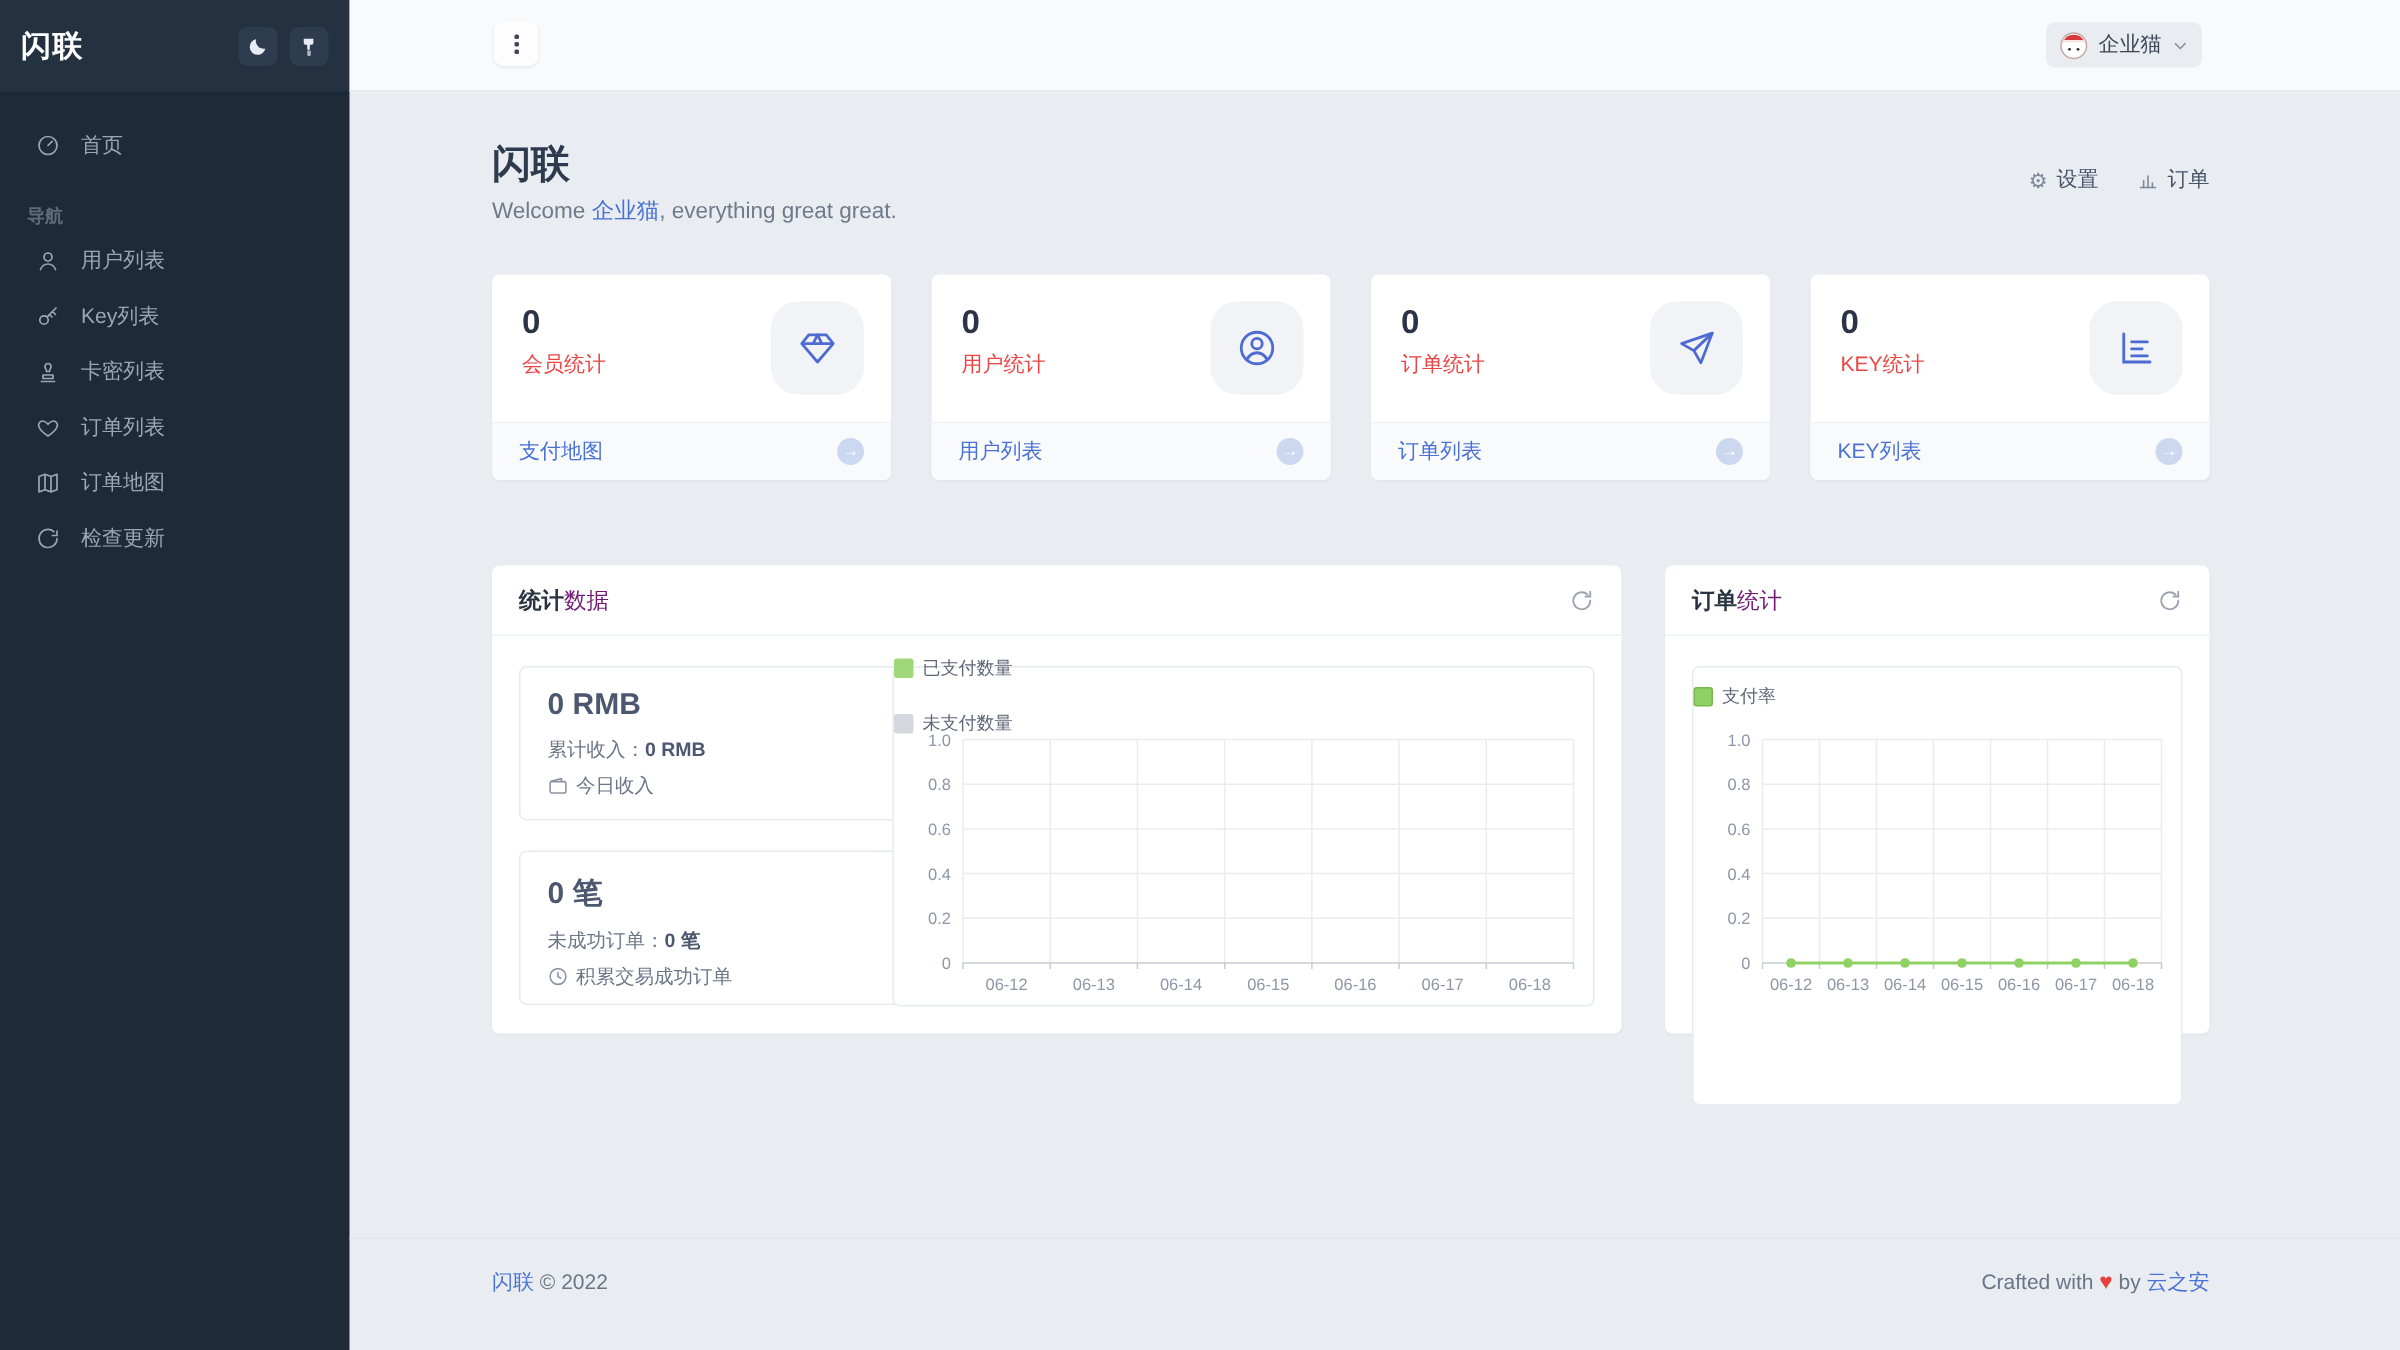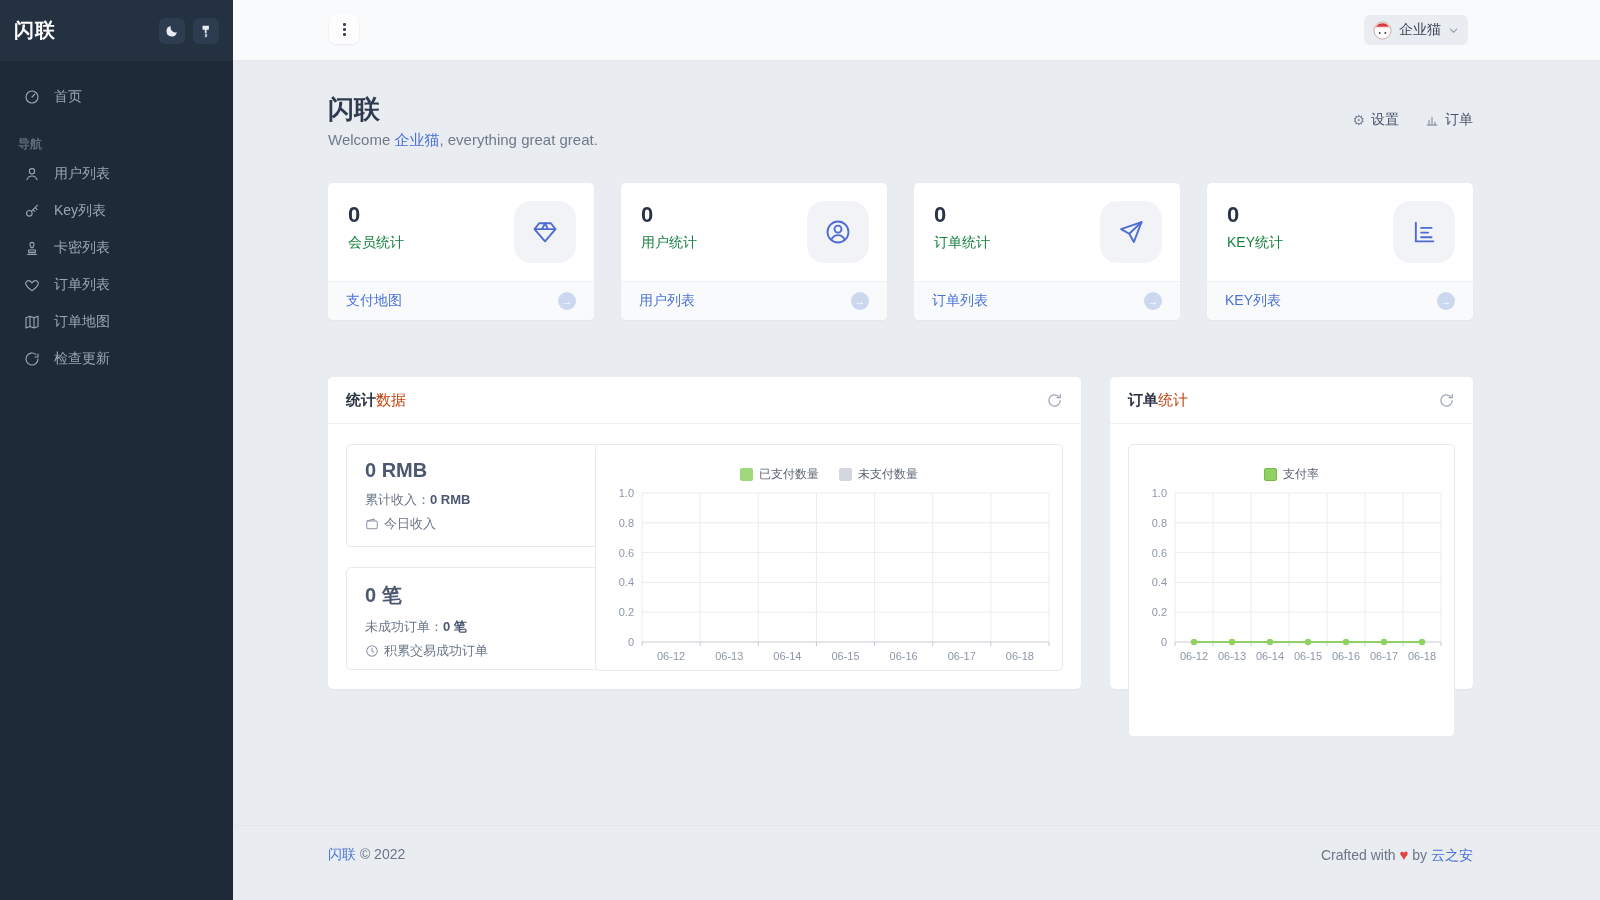--- a/index.html
+++ b/index.html
@@ -26,44 +26,44 @@
   .page-title{position:absolute;left:328px;top:92px;font-size:26px;font-weight:700;color:#2e3a4e;}
   .welcome{position:absolute;left:328px;top:131px;font-size:15px;color:#6f7a8a;}
   .link{color:#4a72d6;text-decoration:none;cursor:pointer;}
   .head-actions{position:absolute;top:111px;right:127px;display:flex;gap:26px;font-size:14px;color:#49536a;}
   .head-action{display:flex;align-items:center;gap:6px;cursor:pointer;}
   .head-action .ga{color:#7c8798;}
   
   .stat-card{position:absolute;top:183px;width:266px;height:137px;background:#fff;border-radius:5px;box-shadow:0 1px 2px rgba(30,40,60,.04);}
   .sc-body{position:relative;height:99px;padding:20px 20px 0;}
   .sc-value{font-size:22px;font-weight:700;color:#2b3346;line-height:1.1;}
-  .sc-label{margin-top:7px;font-size:14px;color:#15803d;}
+  .sc-label{margin-top:7px;font-size:14px;color:#ef4444;}
   .sc-icon{position:absolute;right:18px;top:18px;width:62px;height:62px;border-radius:18px;background:#f1f3f6;display:flex;align-items:center;justify-content:center;color:#4d6bd3;}
   .sc-footer{position:absolute;left:0;right:0;bottom:0;height:38px;background:#f9fafb;border-top:1px solid #eef1f4;border-radius:0 0 5px 5px;display:flex;align-items:center;justify-content:space-between;padding:0 18px;gap:48px;}
   .sc-footer .flink{font-size:14px;}
   .go-circle{width:18px;height:18px;border-radius:50%;background:#ccd8f0;color:#fff;font-size:11px;display:flex;align-items:center;justify-content:center;cursor:pointer;}
   
   .panel{position:absolute;top:377px;height:312px;background:#fff;border-radius:5px;box-shadow:0 1px 2px rgba(30,40,60,.04);}
   .panel-left{left:328px;width:753px;}
   .panel-right{left:1110px;width:363px;}
   .panel-header{height:46px;border-bottom:1px solid #eef1f4;display:flex;align-items:center;padding:0 18px;font-size:15px;}
   .pt-bold{font-weight:700;color:#2a3342;}
-  .pt-light{color:#c2410c;}
+  .pt-light{color:#701a75;}
   .refresh{margin-left:auto;color:#9aa3b2;cursor:pointer;display:flex;}
   .panel-body{position:relative;height:265px;}
   .inner-box{position:absolute;left:18px;width:266px;height:103px;border:1px solid #e7eaee;border-radius:5px;padding:14px 18px;box-sizing:border-box;background:#fff;}
   .ib-value{font-size:20px;font-weight:700;color:#4c5870;}
   .ib-line{margin-top:9px;font-size:13px;color:#6b7689;}
   .ib-line b{color:#4c5870;}
   .ib-note{margin-top:6px;font-size:13px;color:#6b7689;display:flex;align-items:center;gap:5px;}
   .ib-note svg{color:#8b95a6;}
   .chart-box{position:absolute;top:20px;border:1px solid #e7eaee;border-radius:5px;background:#fff;box-sizing:border-box;}
   .cb-left{left:267px;width:468px;height:227px;}
   .cb-right{left:18px;width:327px;height:293px;}
-  .legend{height:38px;display:flex;align-items:flex-end;justify-content:center;gap:20px;padding-bottom:2px;}
+  .legend{height:38px;display:flex;justify-content:center;gap:20px;padding-bottom:2px;flex-direction:column;}
   .lg-item{display:flex;align-items:center;gap:6px;font-size:12px;color:#5e6778;cursor:pointer;}
   .lg-sq{width:13px;height:13px;border-radius:2px;display:inline-block;box-sizing:border-box;}
   .chart-box svg text{font-family:"Liberation Sans","DejaVu Sans",sans-serif;}
   
   .page-footer{position:absolute;left:233px;right:0;bottom:0;height:74px;border-top:1px solid #e3e6eb;font-size:14px;color:#6b7586;}
   .pf-left{position:absolute;left:95px;top:20px;}
   .pf-right{position:absolute;right:127px;top:20px;}
   .heart{color:#e5413e;font-size:15px;}
 </style>
 </head>

